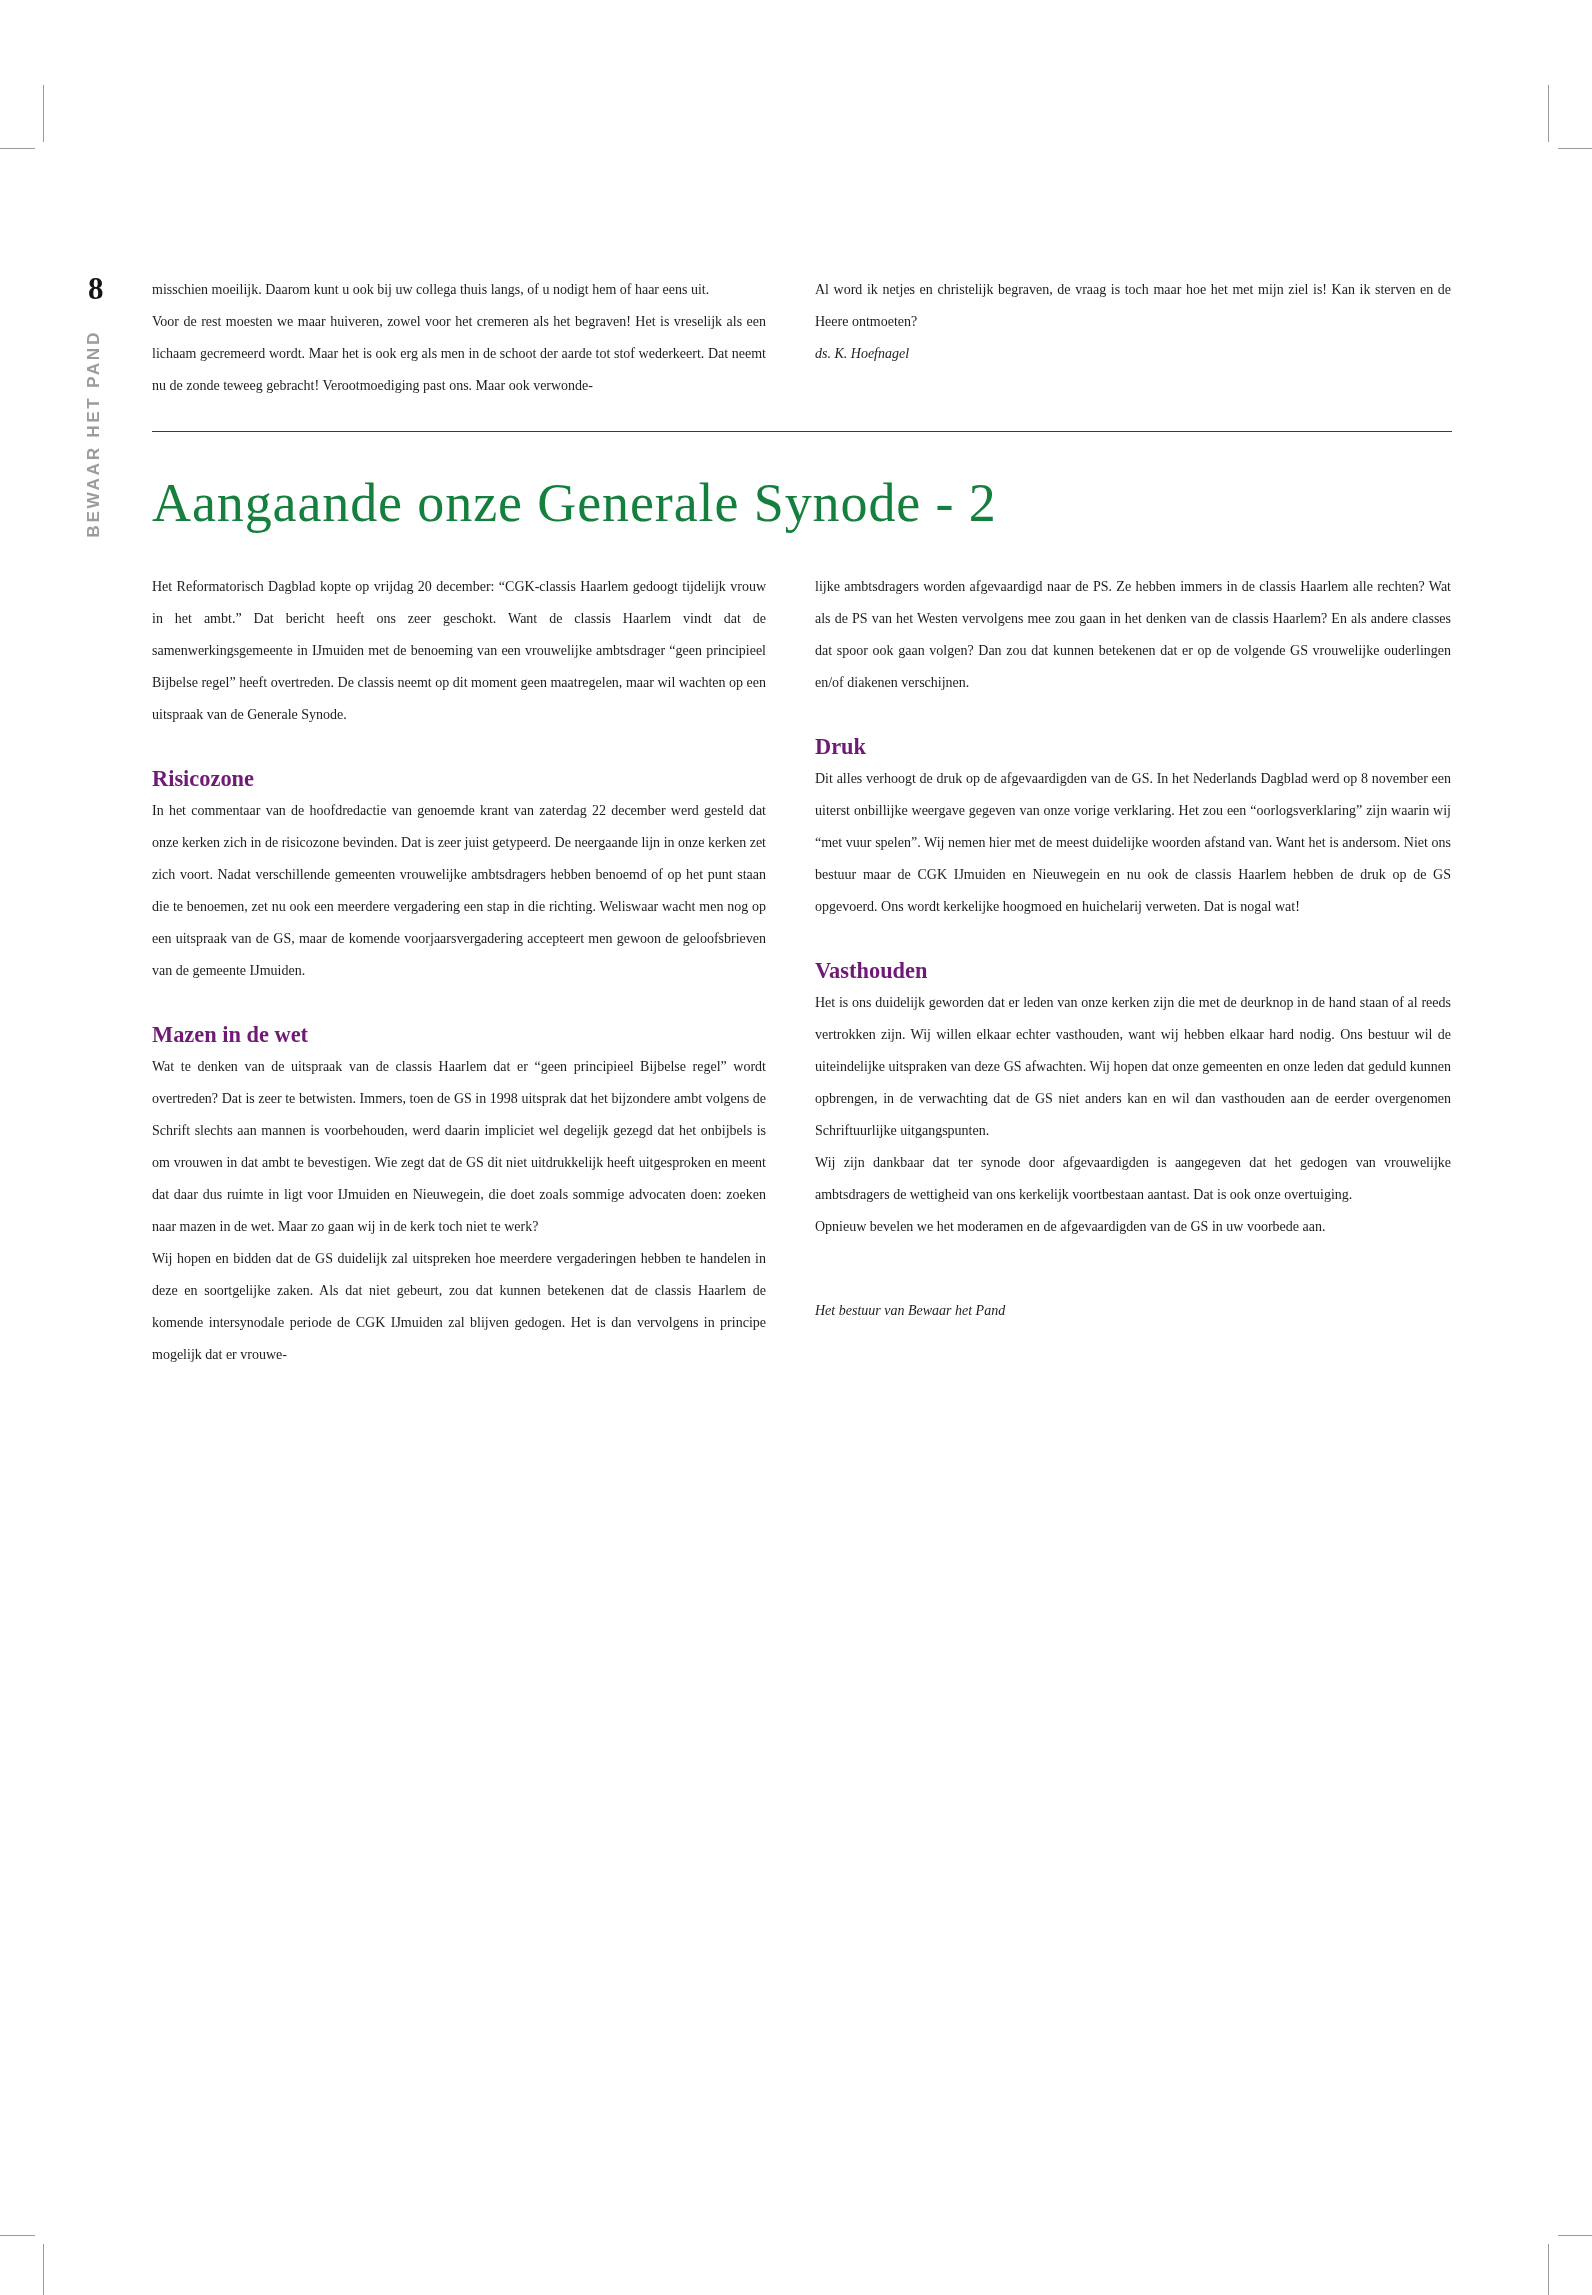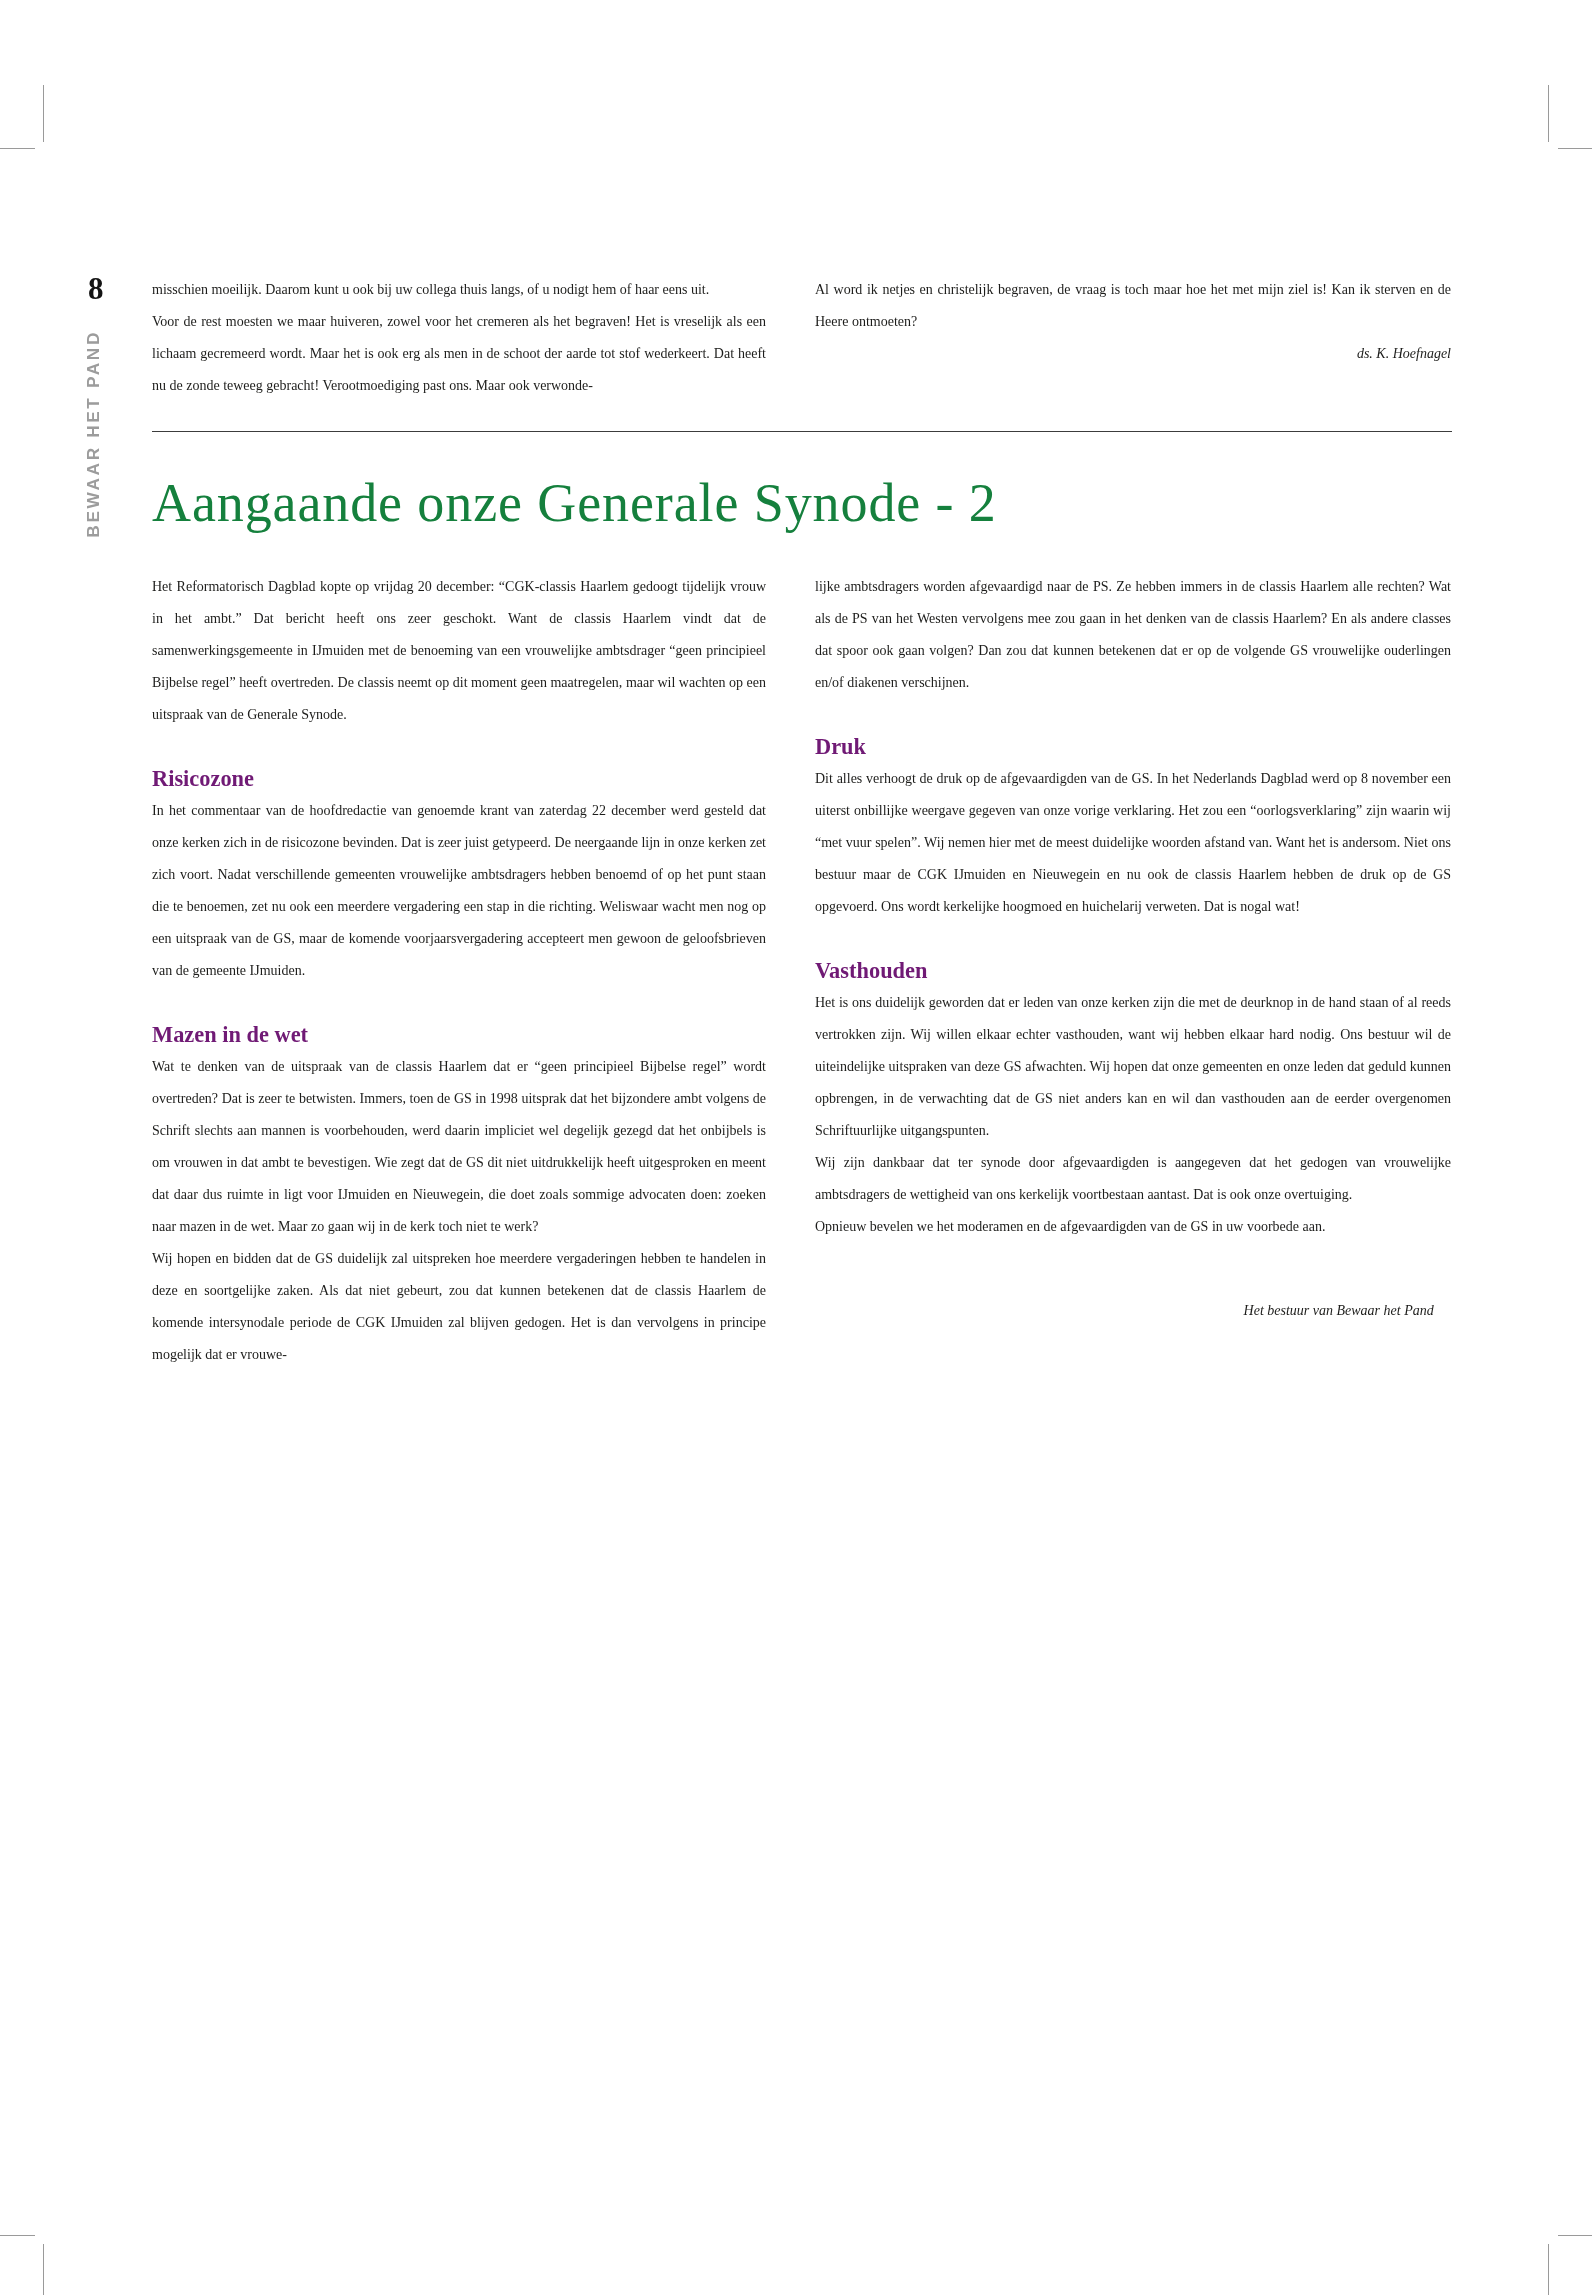--- a/index.html
+++ b/index.html
@@ -61,21 +61,20 @@
   .col-r { width: 636px; }
 
   p {
     margin: 0;
     font-size: 14px;
     line-height: 32px;
     text-align: justify;
     hyphens: none;
   }
   .sig {
-    text-align: right;
     font-style: italic;
   }
   .rule {
     border: none;
     border-top: 1.7px solid #3c3c3c;
     margin: 29px 0 0 0;
     width: 100%;
   }
   .headline {
     margin: 41px 0 0 0;
@@ -118,21 +117,21 @@
   <div class="crop h" style="left:1558px;top:2235px;"></div>
 
   <div class="page-number">8</div>
   <div class="edge-label">BEWAAR HET PAND</div>
 
   <div class="content">
 
     <section class="cols top-section">
       <div class="col-l">
         <p>misschien moeilijk. Daarom kunt u ook bij uw collega thuis langs, of u nodigt hem of haar eens uit.</p>
-        <p>Voor de rest moesten we maar huiveren, zowel voor het cremeren als het begraven! Het is vreselijk als een lichaam gecremeerd wordt. Maar het is ook erg als men in de schoot der aarde tot stof wederkeert. Dat heeft nu de zonde teweeg gebracht! Verootmoediging past ons. Maar ook verwonde-</p>
+        <p>Voor de rest moesten we maar huiveren, zowel voor het cremeren als het begraven! Het is vreselijk als een lichaam gecremeerd wordt. Maar het is ook erg als men in de schoot der aarde tot stof wederkeert. Dat neemt nu de zonde teweeg gebracht! Verootmoediging past ons. Maar ook verwonde-</p>
       </div>
       <div class="col-r">
         <p>Al word ik netjes en christelijk begraven, de vraag is toch maar hoe het met mijn ziel is! Kan ik sterven en de Heere ontmoeten?</p>
         <p class="sig">ds. K. Hoefnagel</p>
       </div>
     </section>
 
     <hr class="rule">
 
     <h1 class="headline">Aangaande onze Generale Synode - 2</h1>

